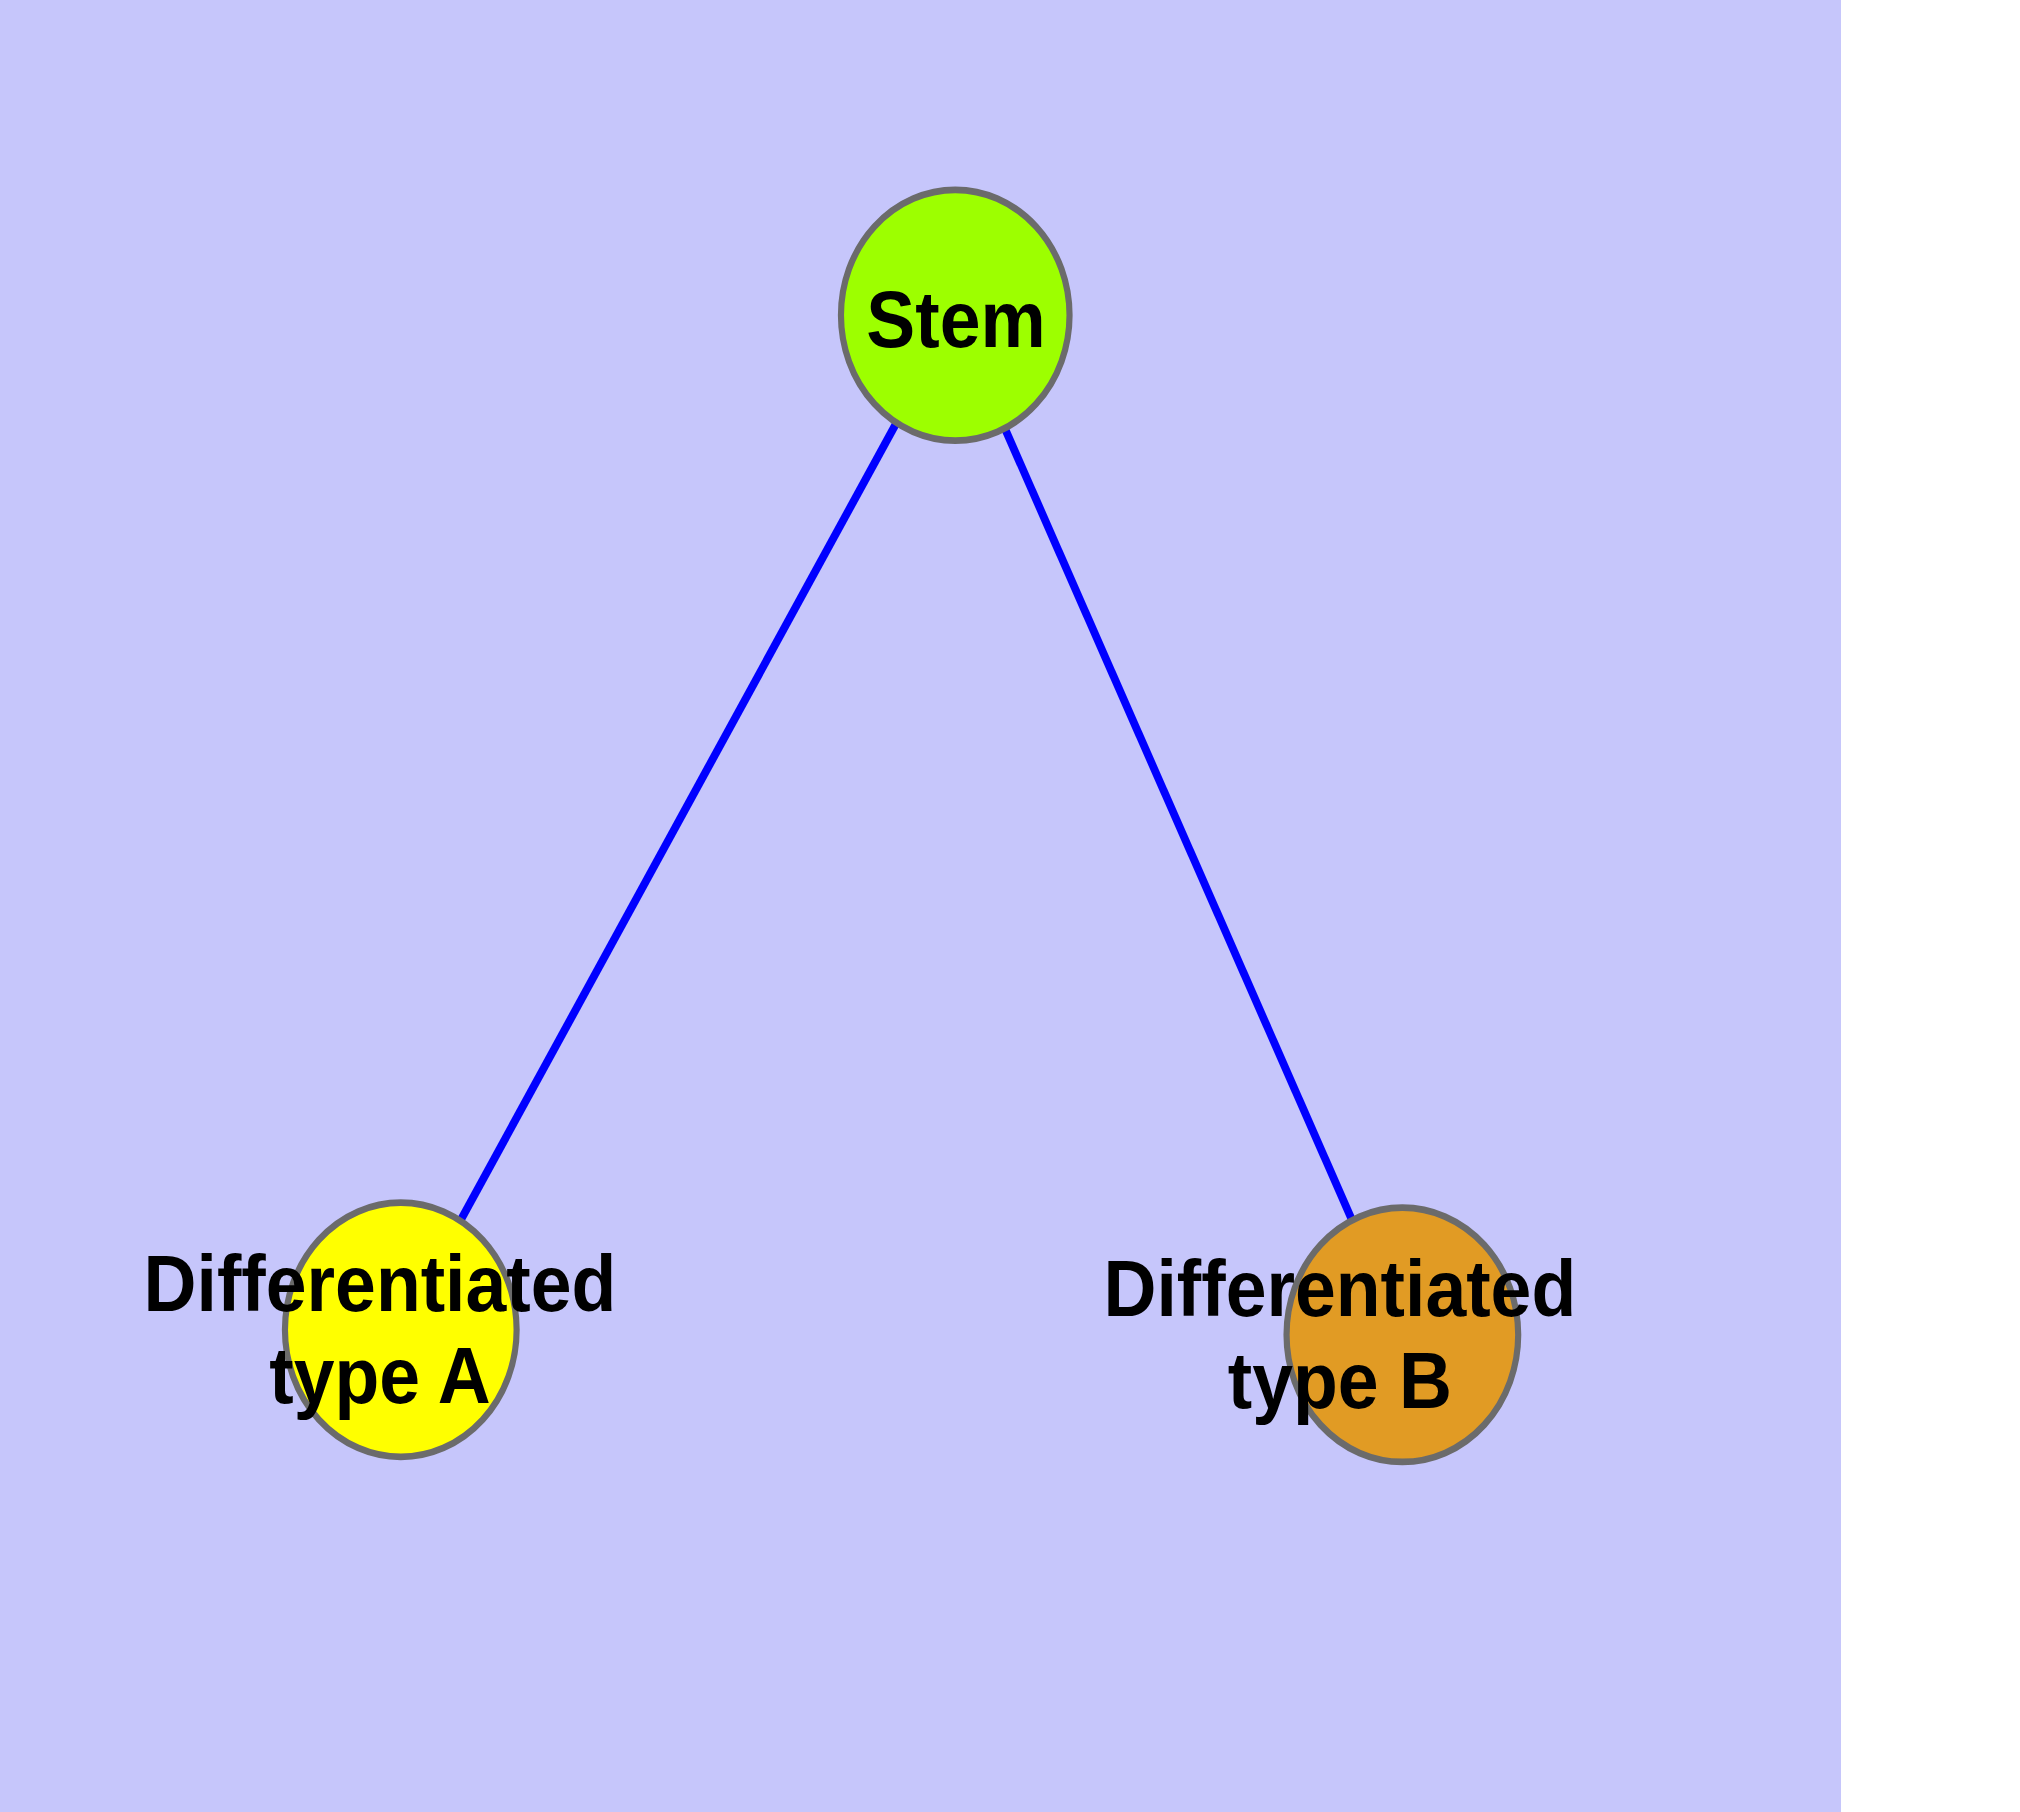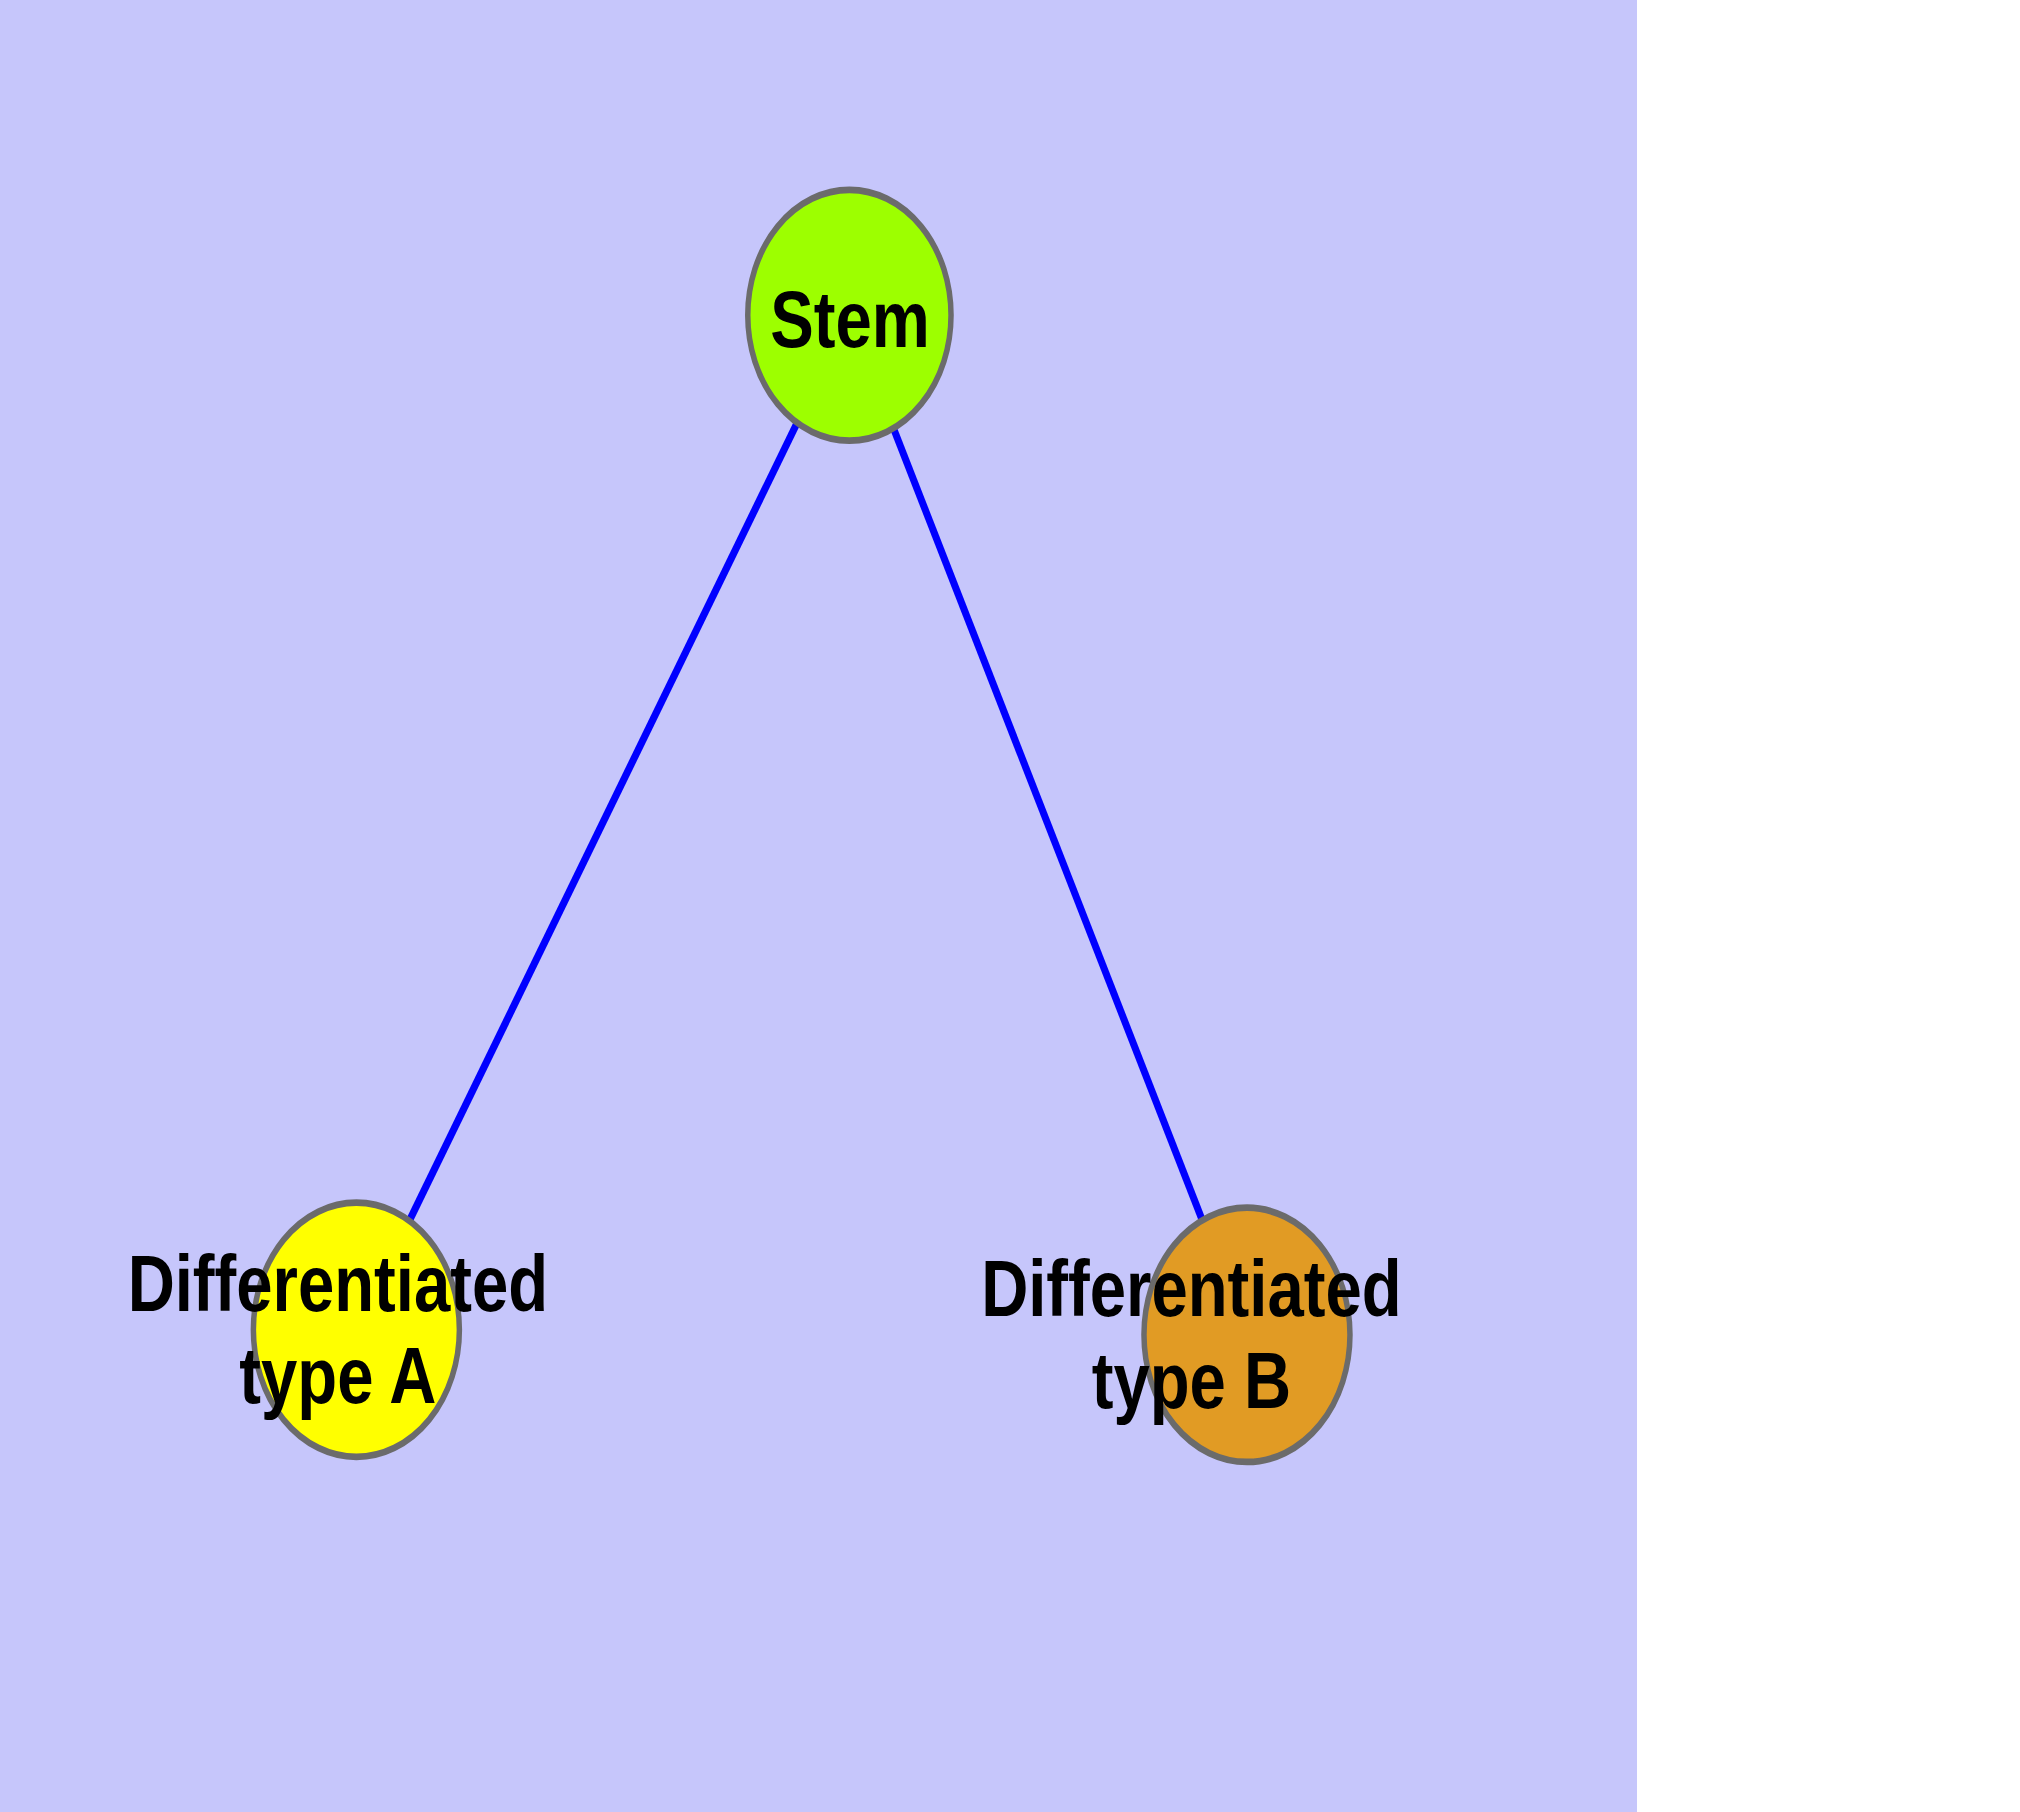--- a/index.html
+++ b/index.html
@@ -2,21 +2,21 @@
 <html style="font-size:13.6px"><head>
 <meta charset="utf-8">
 <style>
   html, body {
     margin: 0;
     padding: 0;
     background: #ffffff;
   }
   #canvas {
     position: relative;
-    width: 1637px;
+    width: 1841px;
     height: 1812px;
     background: #c6c6fb;
     overflow: hidden;
     font-family: "Liberation Sans", sans-serif;
   }
   #graph-svg {
     position: absolute;
     inset: 0;
     width: 100%;
     height: 100%;

